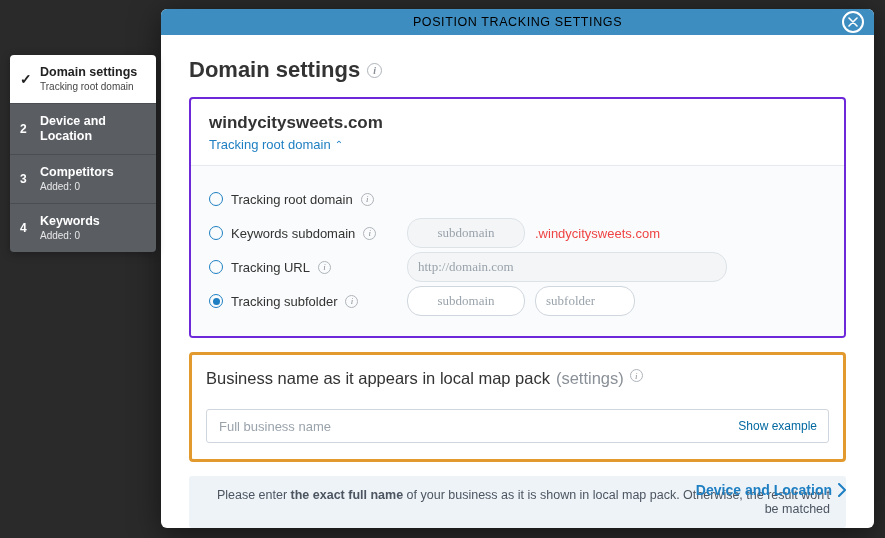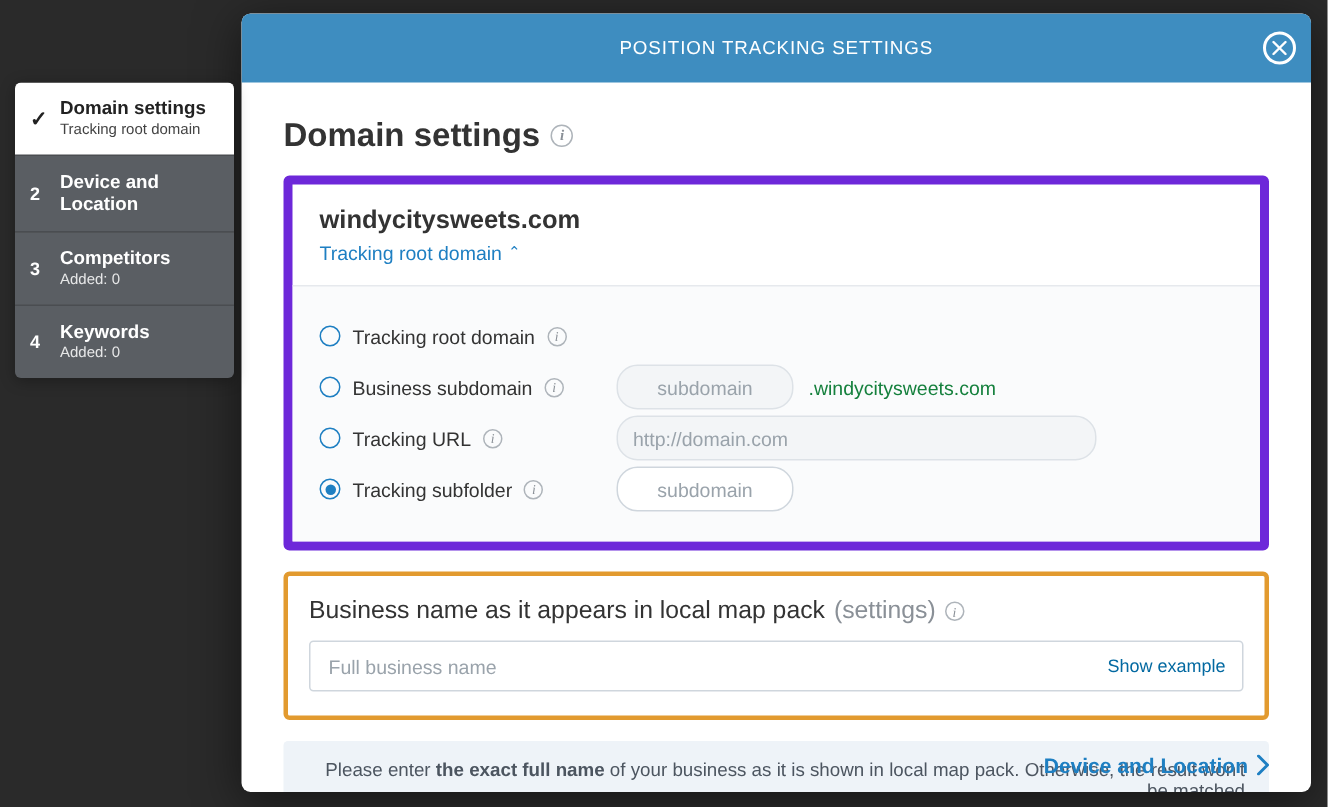--- a/index.html
+++ b/index.html
@@ -57,23 +57,23 @@
     top: 9px;
     width: 713px;
     height: 519px;
     background: #fff;
     border-radius: 6px;
     box-shadow: 0 6px 30px rgba(0,0,0,0.5);
     overflow: hidden;
     z-index: 4;
   }
   .modal-header {
-    height: 46px;
+    height: 26px;
     background: #3e8dc0;
-    color: #ffffff;
+    color: #000000;
     display: flex;
     align-items: center;
     justify-content: center;
     position: relative;
     font-size: 12.5px;
     letter-spacing: 0.6px;
     font-weight: 500;
   }
   .close-btn {
     position: absolute;
@@ -115,21 +115,21 @@
     justify-content: center;
     font-family: Georgia, serif;
     font-style: italic;
     font-size: 10px;
     color: #8a9097;
     cursor: pointer;
   }
   .info-icon.small { width: 13px; height: 13px; font-size: 9px; }
 
   .domain-box {
-    border: 6px solid #6d28d9;
+    border: 2px solid #6d28d9;
     border-radius: 4px;
     overflow: hidden;
   }
   .domain-box-header {
     padding: 14px 18px 12px 18px;
   }
   .domain-name {
     font-size: 17px;
     font-weight: 600;
     color: #333;
@@ -185,49 +185,50 @@
   .radio-label { font-size: 13px; color: #333; }
 
   .text-input {
     height: 30px;
     border: 1px solid #cfd6dd;
     background: #fff;
     border-radius: 14px;
     padding: 0 10px;
     font-size: 13px;
     color: #333;
+    font-family: Liberation Serif, serif;
   }
   .text-input.disabled {
     background: #f3f5f7;
     border-color: #dde2e7;
     color: #9aa3ab;
   }
   .text-input::placeholder { color: #9aa3ab; text-align: left; }
   .text-input.center::placeholder { text-align: center; }
-  .static-text { font-size: 13px; color: #15803d; }
+  .static-text { font-size: 13px; color: #ef4444; }
 
   .highlight-box {
     border: 3px solid #e29a2f;
     border-radius: 4px;
     margin-top: 14px;
     padding: 14px 14px 16px 14px;
   }
   .biz-label {
     font-size: 16.5px;
     color: #333;
     font-weight: 500;
     display: flex;
-    align-items: center;
+    align-items: flex-start;
     gap: 6px;
     flex-wrap: wrap;
   }
   .biz-label .optional { color: #8a9097; font-weight: 400; }
   .biz-input-wrap {
     position: relative;
-    margin-top: 10px;
+    margin-top: 21px;
   }
   .biz-input {
     width: 100%;
     height: 34px;
     border: 1px solid #cfd6dd;
     border-radius: 3px;
     padding: 0 120px 0 12px;
     font-size: 13px;
     color: #333;
   }
@@ -334,21 +335,21 @@
           <div class="radio-left">
             <span class="radio"></span>
             <span class="radio-label">Tracking root domain</span>
             <span class="info-icon small">i</span>
           </div>
         </div>
 
         <div class="radio-row">
           <div class="radio-left">
             <span class="radio"></span>
-            <span class="radio-label">Business subdomain</span>
+            <span class="radio-label">Keywords subdomain</span>
             <span class="info-icon small">i</span>
           </div>
           <input class="text-input disabled center" style="width: 118px;" disabled="" placeholder="subdomain">
           <span class="static-text">.windycitysweets.com</span>
         </div>
 
         <div class="radio-row">
           <div class="radio-left">
             <span class="radio"></span>
             <span class="radio-label">Tracking URL</span>
@@ -357,20 +358,21 @@
           <input class="text-input disabled" style="width: 320px;" disabled="" placeholder="http://domain.com">
         </div>
 
         <div class="radio-row">
           <div class="radio-left">
             <span class="radio selected"></span>
             <span class="radio-label">Tracking subfolder</span>
             <span class="info-icon small">i</span>
           </div>
           <input class="text-input center" style="width: 118px;" placeholder="subdomain">
+          <input class="text-input" style="width: 100px;" placeholder="subfolder">
         </div>
 
       </div>
     </div>
 
     <div class="highlight-box">
       <div class="biz-label">
         <span>Business name as it appears in local map pack</span>
         <span class="optional">(settings)</span>
         <span class="info-icon small">i</span>

